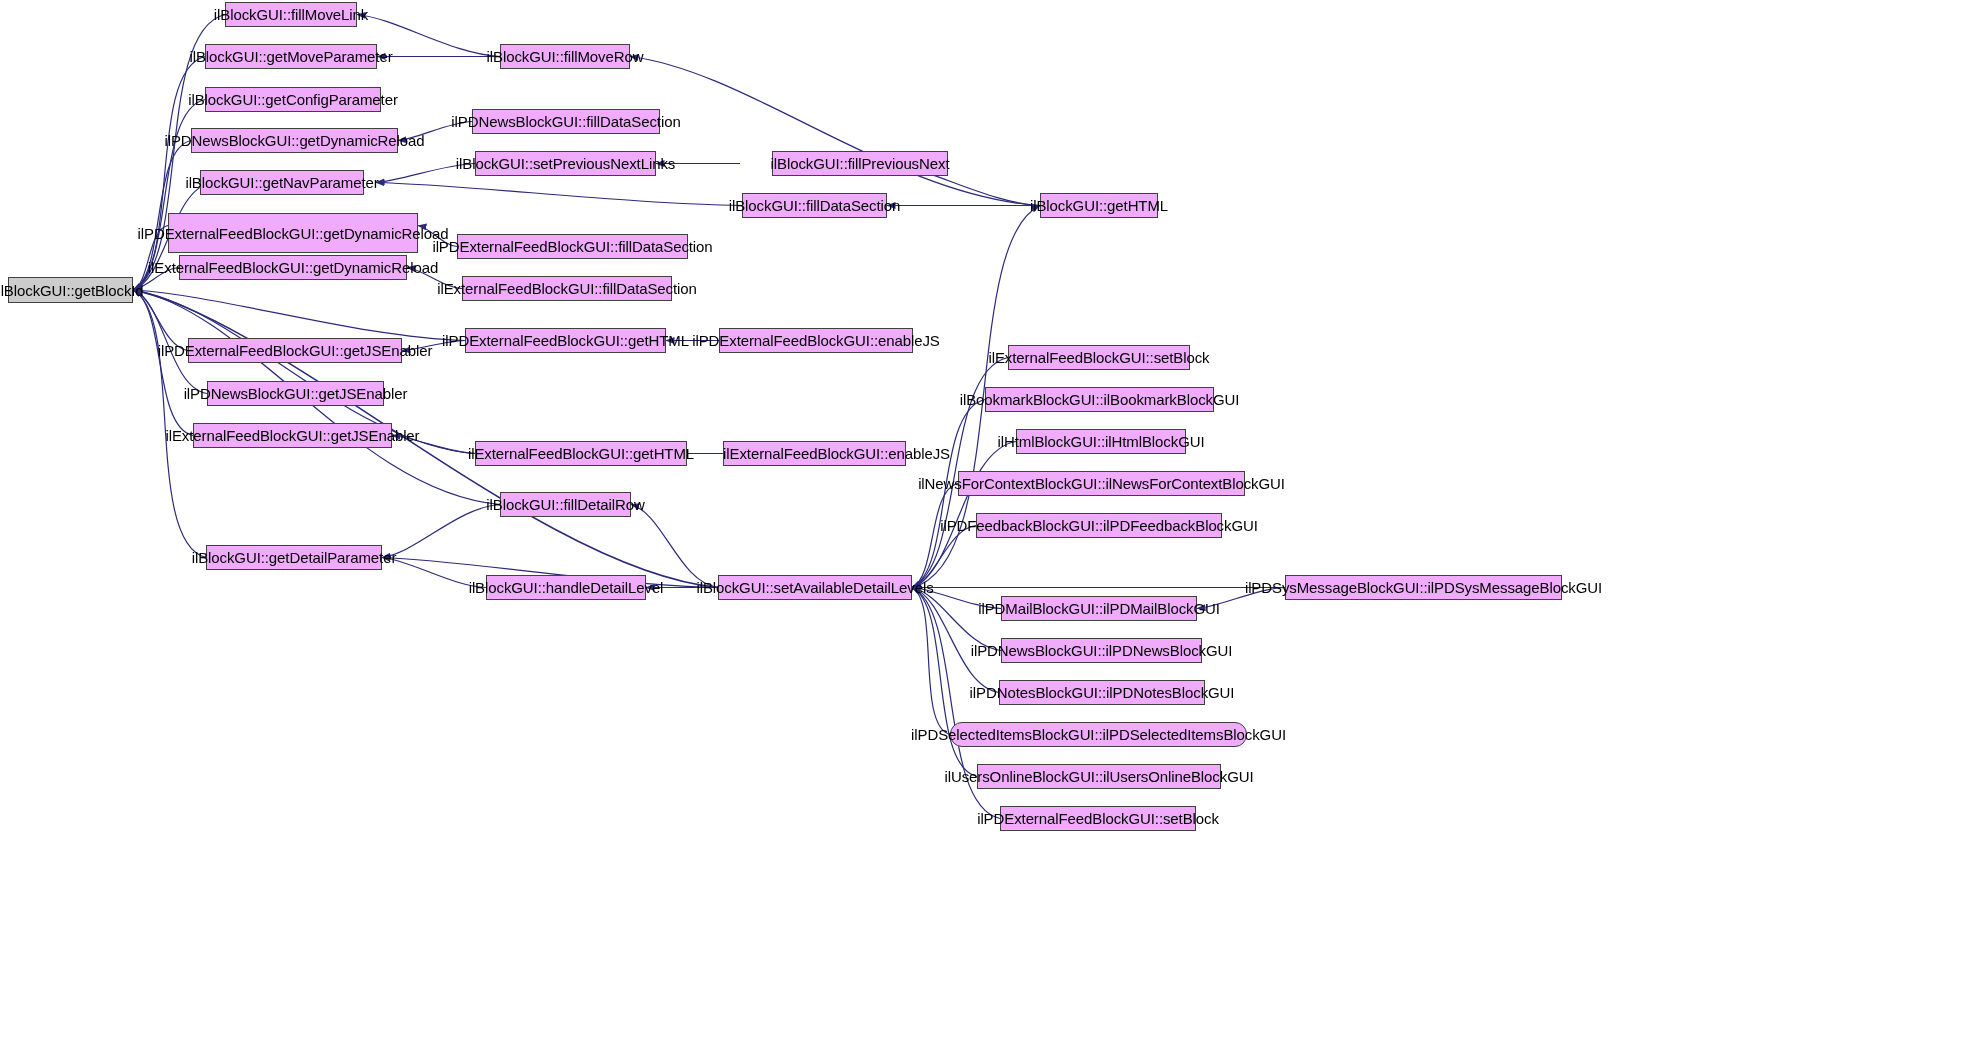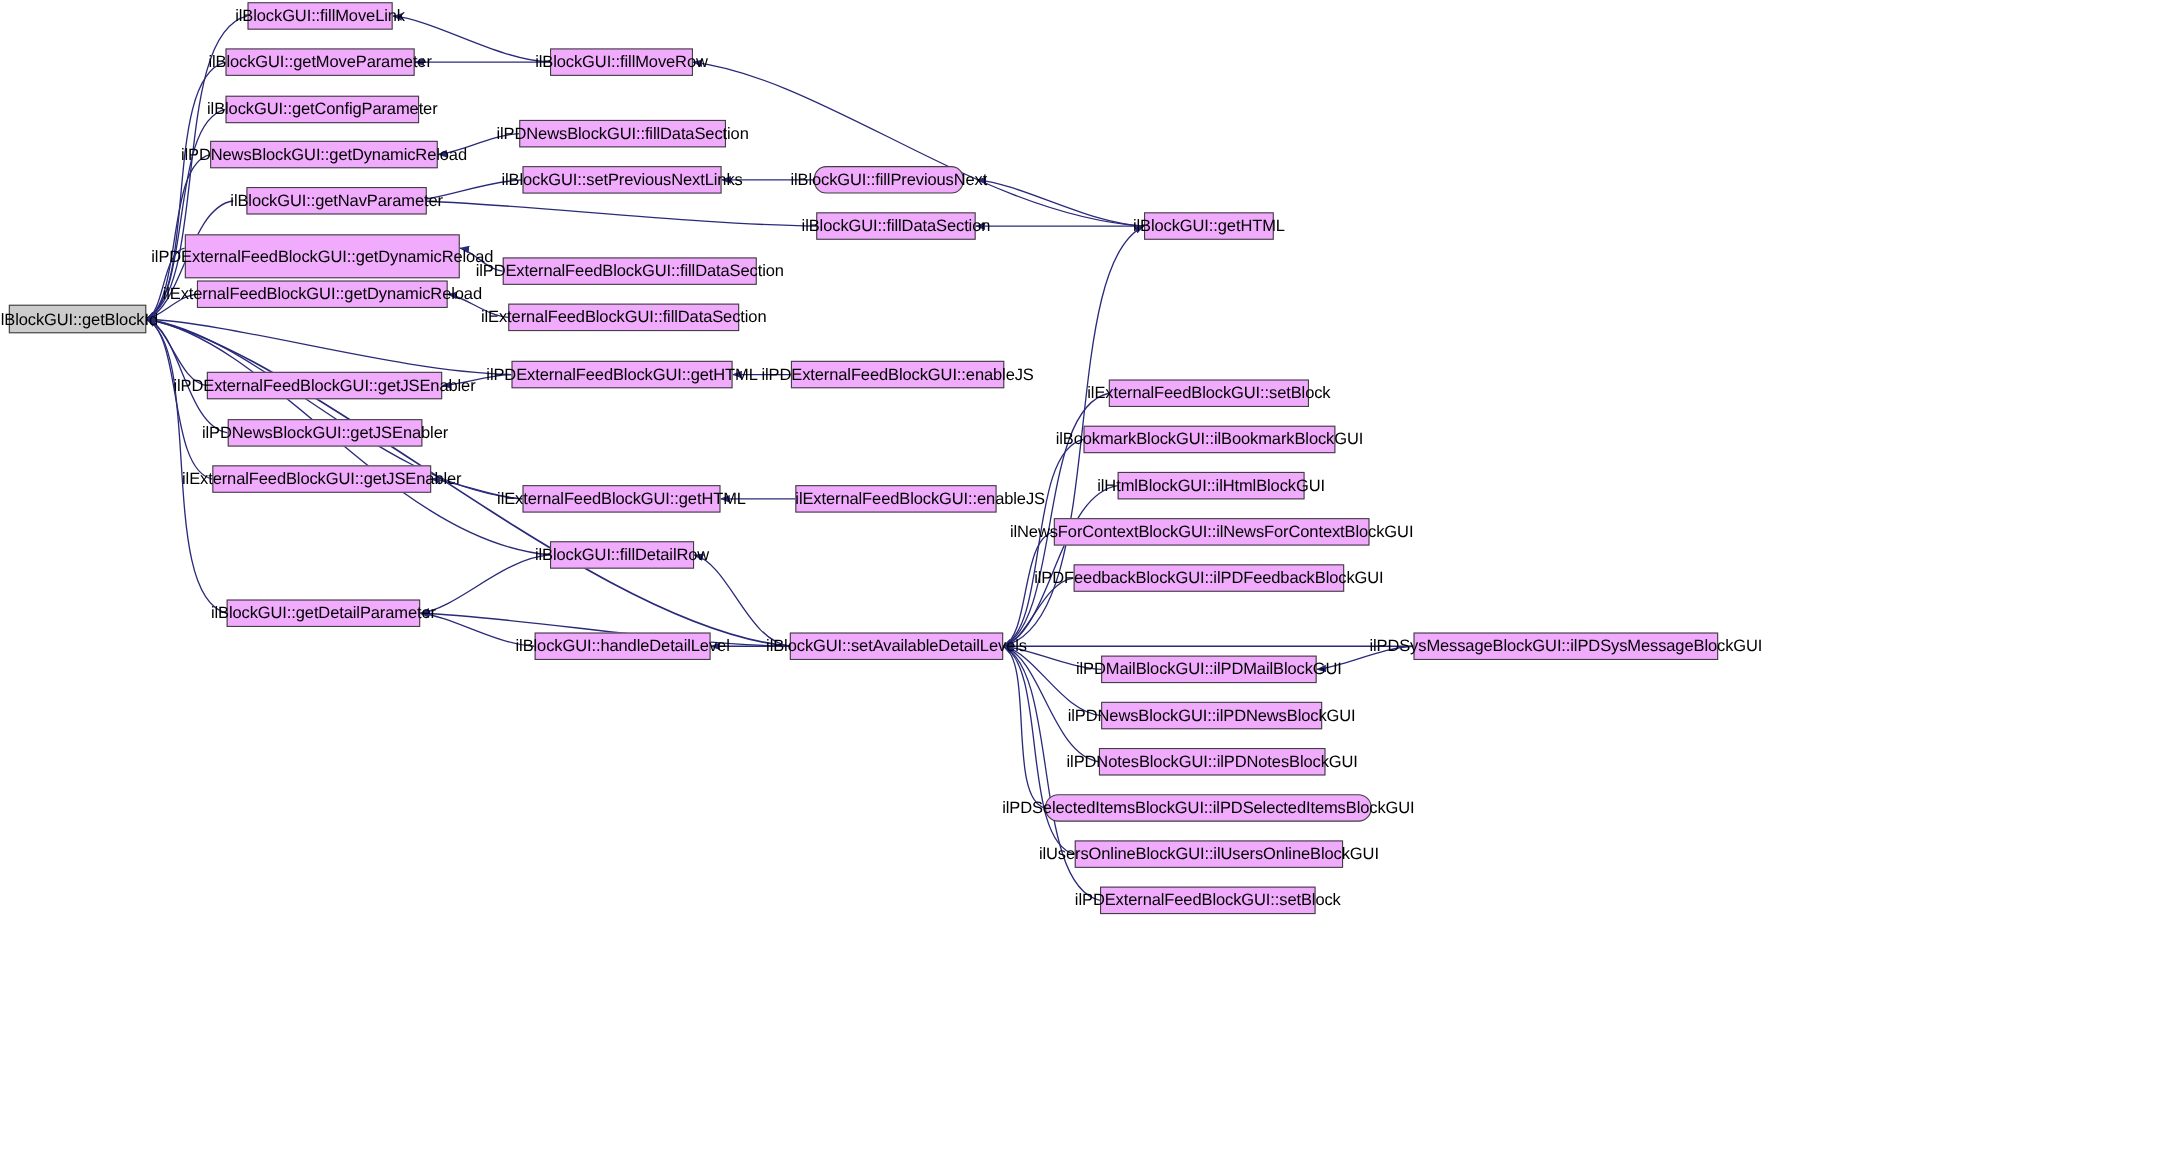--- a/index.html
+++ b/index.html
@@ -115,21 +115,21 @@
       </div>
       <div class="node" style="left: 205px; top: 44px; width: 172px; height: 25px;">
         <span>ilBlockGUI::getMoveParameter</span>
       </div>
       <div class="node" style="left: 205px; top: 87px; width: 176px; height: 25px;">
         <span>ilBlockGUI::getConfigParameter</span>
       </div>
       <div class="node" style="left: 191px; top: 128px; width: 207px; height: 25px;">
         <span>ilPDNewsBlockGUI::getDynamicReload</span>
       </div>
-      <div class="node" style="left: 224px; top: 170px; width: 164px; height: 25px; align-items: center;">
+      <div class="node" style="left: 200px; top: 170px; width: 164px; height: 25px; align-items: center;">
         <span>ilBlockGUI::getNavParameter</span>
       </div>
       <div class="node" style="left: 168px; top: 213px; width: 250px; height: 40px;">
         <span>ilPDExternalFeedBlockGUI::getDynamicReload</span>
       </div>
       <div class="node" style="left: 179px; top: 255px; width: 228px; height: 25px;">
         <span>ilExternalFeedBlockGUI::getDynamicReload</span>
       </div>
       <div class="node" style="left: 188px; top: 338px; width: 214px; height: 25px;">
         <span>ilPDExternalFeedBlockGUI::getJSEnabler</span>
@@ -160,27 +160,27 @@
       </div>
       <div class="node" style="left: 457px; top: 234px; width: 231px; height: 25px;">
         <span>ilPDExternalFeedBlockGUI::fillDataSection</span>
       </div>
       <div class="node" style="left: 462px; top: 276px; width: 210px; height: 25px;">
         <span>ilExternalFeedBlockGUI::fillDataSection</span>
       </div>
       <div class="node" style="left: 465px; top: 328px; width: 201px; height: 25px;">
         <span>ilPDExternalFeedBlockGUI::getHTML</span>
       </div>
-      <div class="node" style="left: 475px; top: 441px; width: 180px; height: 25px;">
+      <div class="node" style="left: 475px; top: 441px; width: 212px; height: 25px;">
         <span>ilExternalFeedBlockGUI::getHTML</span>
       </div>
       <div class="node" style="left: 718px; top: 575px; width: 194px; height: 25px;">
         <span>ilBlockGUI::setAvailableDetailLevels</span>
       </div>
-      <div class="node" style="left: 740px; top: 151px; width: 136px; height: 25px; border-radius: 11px;">
+      <div class="node" style="left: 772px; top: 151px; width: 176px; height: 25px;">
         <span>ilBlockGUI::fillPreviousNext</span>
       </div>
       <div class="node" style="left: 742px; top: 193px; width: 145px; height: 25px;">
         <span>ilBlockGUI::fillDataSection</span>
       </div>
       <div class="node" style="left: 719px; top: 328px; width: 194px; height: 25px;">
         <span>ilPDExternalFeedBlockGUI::enableJS</span>
       </div>
       <div class="node" style="left: 723px; top: 441px; width: 183px; height: 25px; padding-left: 44px;">
         <span>ilExternalFeedBlockGUI::enableJS</span>

